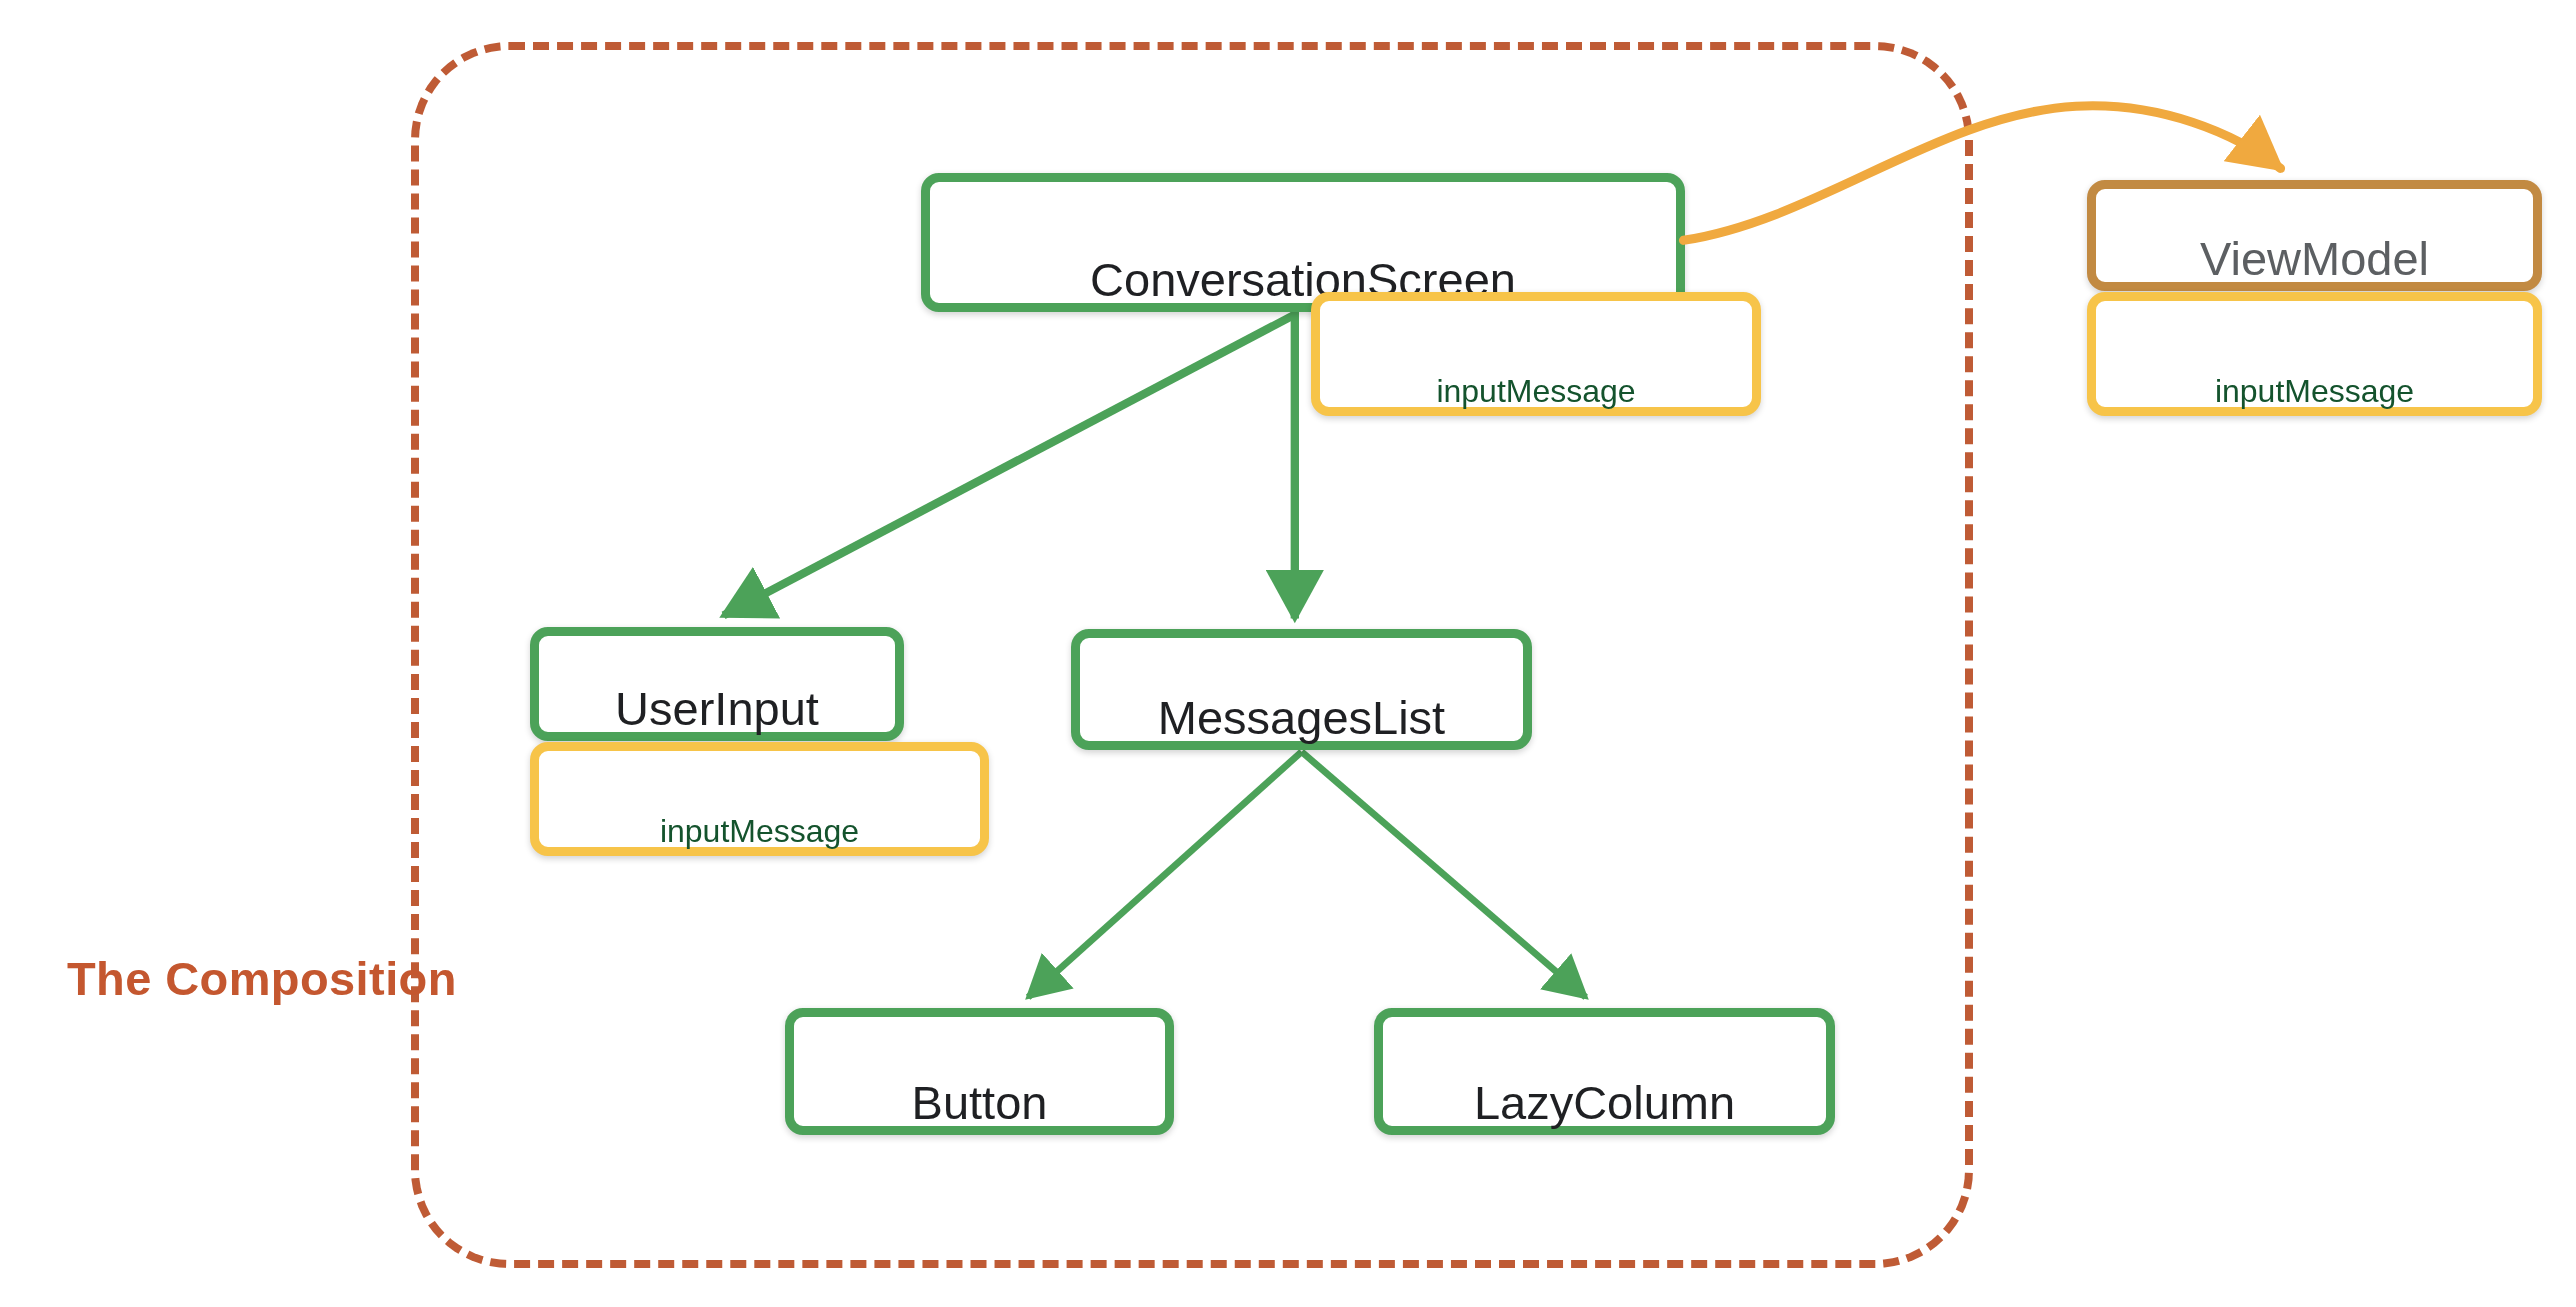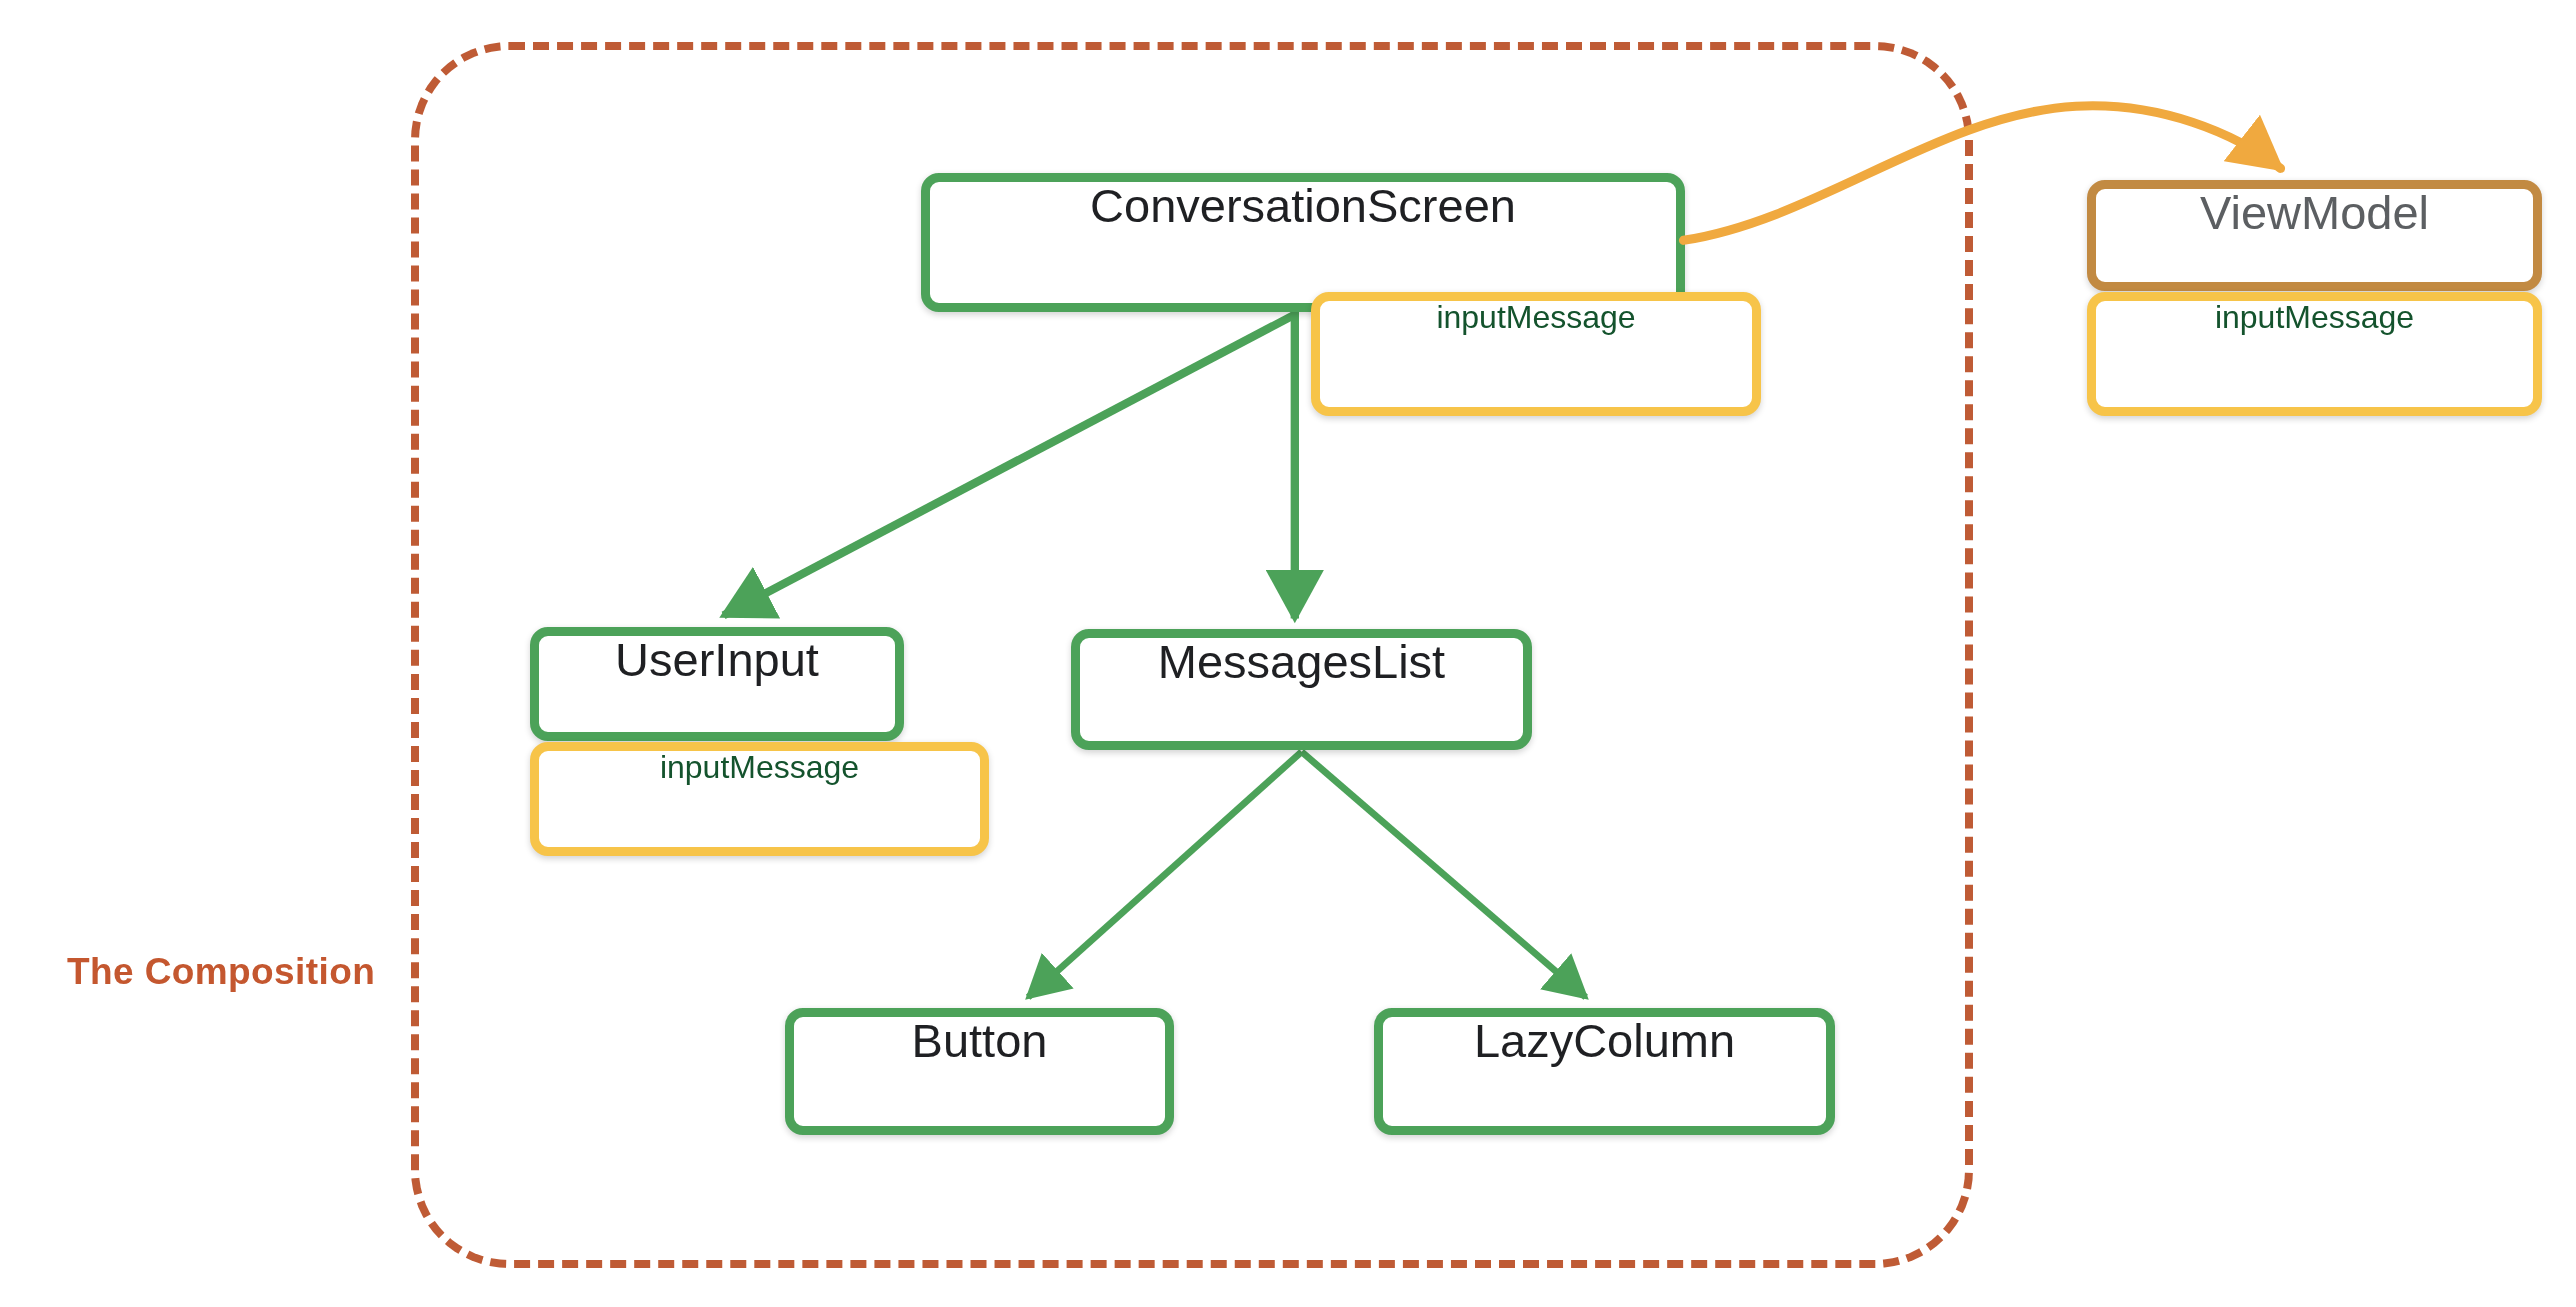--- a/index.html
+++ b/index.html
@@ -27,34 +27,34 @@
     height: 1226px;
     border: 8.3px dashed #BF5B35;
     border-radius: 98px;
     box-sizing: border-box;
     pointer-events: none;
   }
   #composition-label {
     position: absolute;
     left: 67px;
     top: 951px;
-    font-size: 37px;
+    font-size: 47px;
     font-weight: bold;
     color: #C4572F;
     letter-spacing: 0.4px;
     white-space: nowrap;
   }
 
   
   .node {
     position: absolute;
     box-sizing: border-box;
     background: #ffffff;
     display: flex;
-    align-items: flex-start;
+    align-items: flex-end;
     justify-content: center;
     border-radius: 18px;
     box-shadow: 0 2.3px 6.8px rgba(0,0,0,0.17);
   }
   .node .label {
     white-space: nowrap;
     line-height: 1;
   }
 
   .node.composable {

